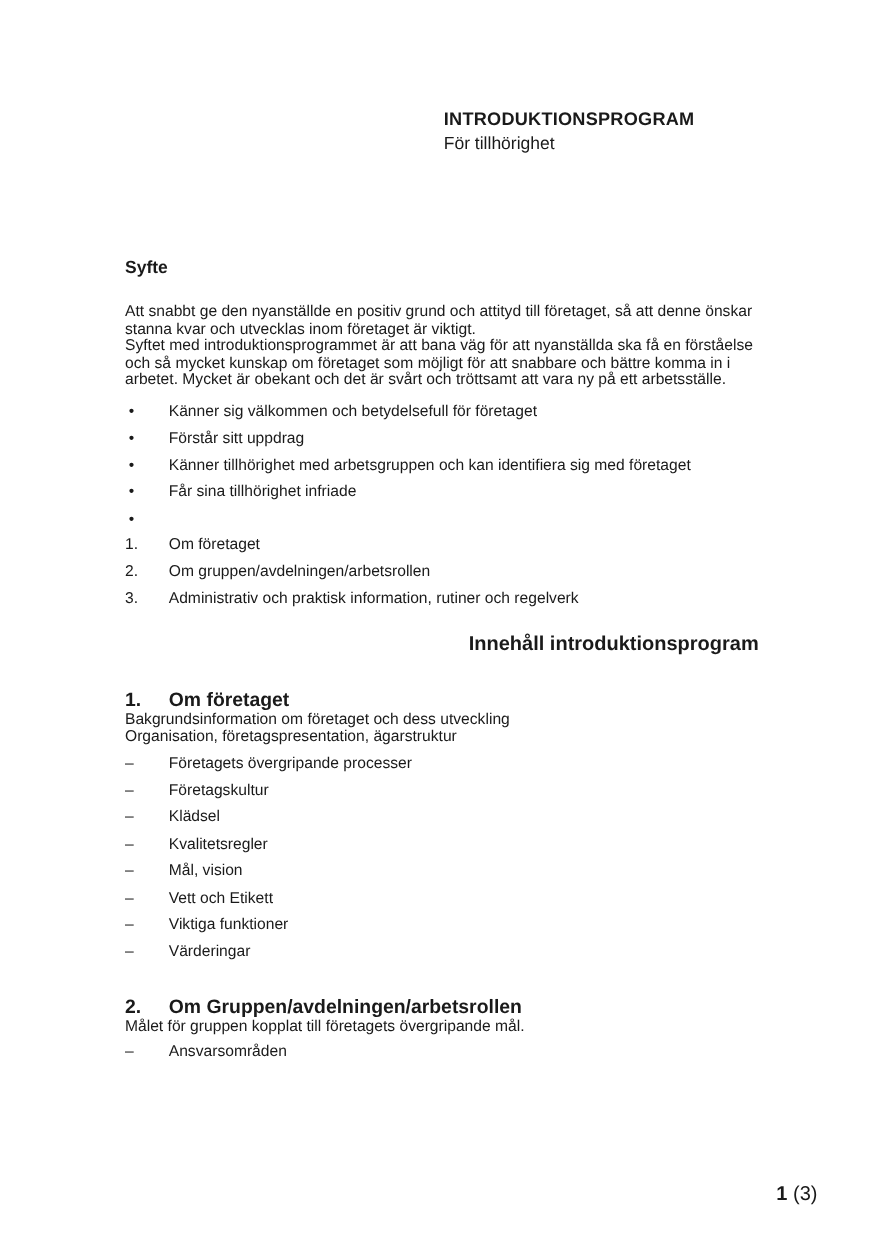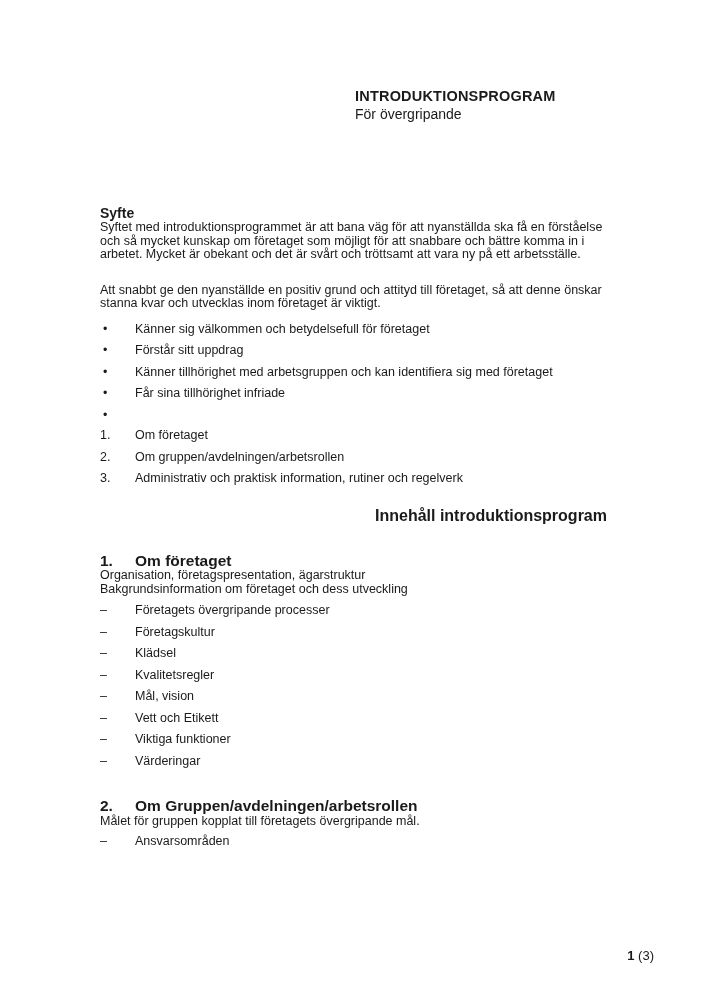--- a/index.html
+++ b/index.html
@@ -34,41 +34,41 @@
   .mt13 { margin-top: 13px; }
   .mt20 { margin-top: 20px; text-align: right; }
   .mt22 { margin-top: 22px; }
   .mt27 { margin-top: 27px; }
   .mt29 { margin-top: 29px; }
 
   .footer {
     position: absolute;
     top: 949px;
     right: 40px;
-    font-size: 13px;
+    font-size: 16px;
     line-height: 14px;
   }
   .footer .pg { font-weight: bold; }
   b { font-weight: bold; }
 </style>
 </head>
 <body>
 
 <div class="page">
 
   <div class="title-block">
     <div class="doc-title">INTRODUKTIONSPROGRAM</div>
-    <div class="doc-subtitle">För övergripande</div>
+    <div class="doc-subtitle">För tillhörighet</div>
   </div>
 
   <div class="content">
 
     <h2 class="h-sub">Syfte</h2>
+    <p class="body-text mt22">Att snabbt ge den nyanställde en positiv grund och attityd till företaget, så att denne önskar stanna kvar och utvecklas inom företaget är viktigt.</p>
     <p class="body-text">Syftet med introduktionsprogrammet är att bana väg för att nyanställda ska få en förståelse och så mycket kunskap om företaget som möjligt för att snabbare och bättre komma in i arbetet. Mycket är obekant och det är svårt och tröttsamt att vara ny på ett arbetsställe.</p>
-    <p class="body-text mt22">Att snabbt ge den nyanställde en positiv grund och attityd till företaget, så att denne önskar stanna kvar och utvecklas inom företaget är viktigt.</p>
 
 
     <div class="list-item mt12">
       <span class="marker bullet">•</span>
       <span>Känner sig välkommen och betydelsefull för företaget</span>
     </div>
     <div class="list-item mt8">
       <span class="marker bullet">•</span>
       <span>Förstår sitt uppdrag</span>
     </div>
@@ -97,22 +97,22 @@
       <span class="marker">3.</span>
       <span>Administrativ och praktisk information, rutiner och regelverk</span>
     </div>
 
     <h1 class="h-main mt20">Innehåll introduktionsprogram</h1>
 
     <div class="sec-heading mt27">
       <span class="sec-num">1.</span>
       <span>Om företaget</span>
     </div>
+    <p class="body-text">Bakgrundsinformation om företaget och dess utveckling</p>
     <p class="body-text">Organisation, företagspresentation, ägarstruktur</p>
-    <p class="body-text">Bakgrundsinformation om företaget och dess utveckling</p>
 
     <div class="list-item mt8">
       <span class="marker">–</span>
       <span>Företagets övergripande processer</span>
     </div>
     <div class="list-item mt8">
       <span class="marker">–</span>
       <span>Företagskultur</span>
     </div>
     <div class="list-item mt8">

